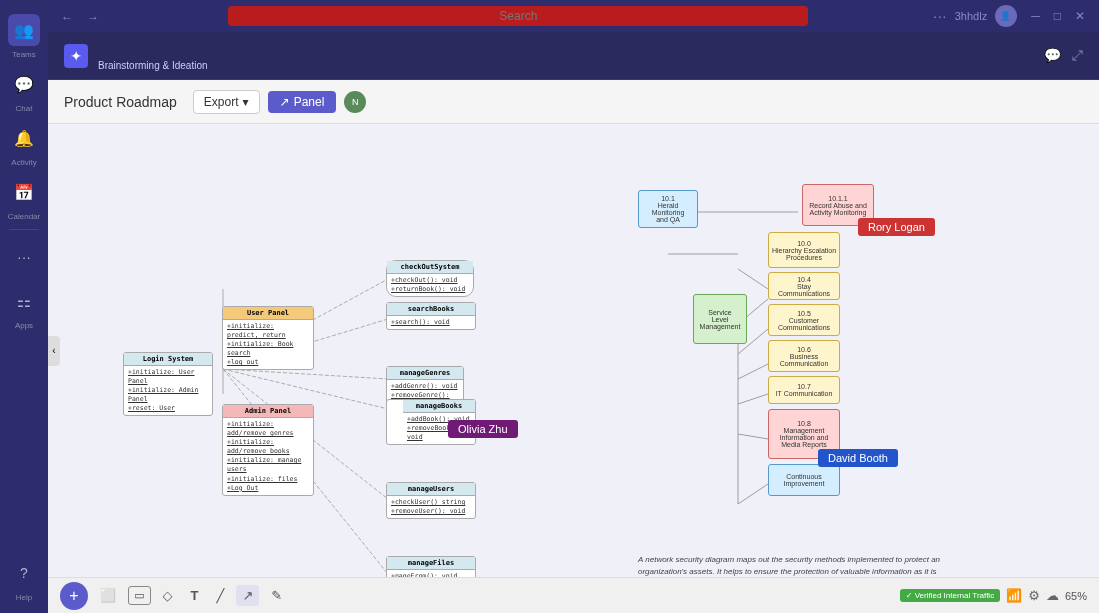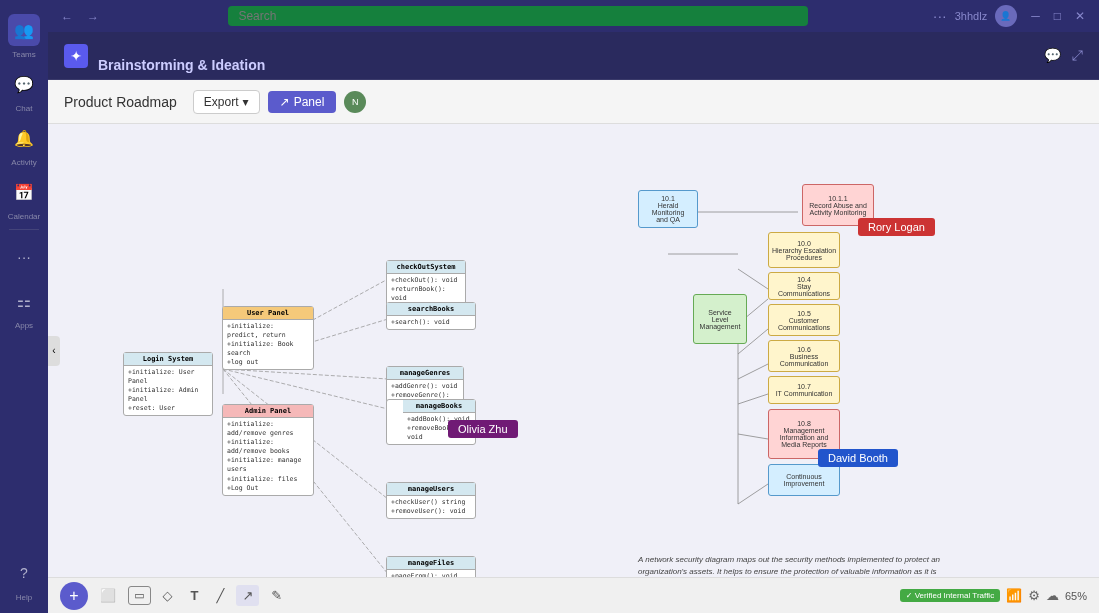--- a/index.html
+++ b/index.html
@@ -81,27 +81,28 @@
       background: transparent;
       border: none;
       color: #8888cc;
       cursor: pointer;
       font-size: 12px;
       padding: 2px 5px;
     }
     .titlebar-search {
       flex: 1;
       max-width: 580px;
-      background: #15803d;
+      background: #b91c1c;
       border: none;
       border-radius: 4px;
       color: #ccc;
       padding: 3px 10px;
       font-size: 12px;
       margin: 0 60px;
+      text-align: center;
     }
     .titlebar-right {
       display: flex;
       align-items: center;
       gap: 8px;
     }
     .titlebar-dots {
       color: #8888cc;
       font-size: 14px;
       cursor: pointer;
@@ -151,22 +152,22 @@
       background: #5a5aee;
       border-radius: 4px;
       display: flex;
       align-items: center;
       justify-content: center;
       font-size: 14px;
       color: white;
     }
     .app-title {
       color: #ccccff;
-      font-size: 14px;
-      font-weight: 700;
+      font-size: 10px;
+      font-weight: 400;
       margin-top: 19px;
     }
     .header-spacer { flex: 1; }
     .header-icons {
       display: flex;
       gap: 10px;
       color: #8888cc;
     }
     .header-icon {
       cursor: pointer;
@@ -251,20 +252,21 @@
       font-size: 7px;
       border-bottom: 1px solid #aaa;
     }
     .uml-header.orange { background: #f5c97a; }
     .uml-header.pink { background: #f5b8b8; }
     .uml-body {
       padding: 2px 4px;
       font-size: 6.5px;
       line-height: 1.4;
       color: #333;
+      text-decoration: underline;
     }
 
     
     .flow-box {
       position: absolute;
       border: 1px solid #6699cc;
       border-radius: 3px;
       background: #ddeeff;
       display: flex;
       align-items: center;
@@ -522,21 +524,21 @@
       <div class="uml-header pink">Admin Panel</div>
       <div class="uml-body">
         +initialize: add/remove genres<br>
         +initialize: add/remove books<br>
         +initialize: manage users<br>
         +initialize: files<br>
         +Log Out
       </div>
     </div>
 
-    <div class="uml-box" style="left:338px; top:136px; width:80px;">
+    <div class="uml-box" style="left:338px; top:136px; width:88px;border-radius:10px;">
       <div class="uml-header">checkOutSystem</div>
       <div class="uml-body">
         +checkOut(): void<br>
         +returnBook(): void
       </div>
     </div>
 
     <div class="uml-box" style="left:338px; top:178px; width:90px;">
       <div class="uml-header">searchBooks</div>
       <div class="uml-body">+search(): void</div>

